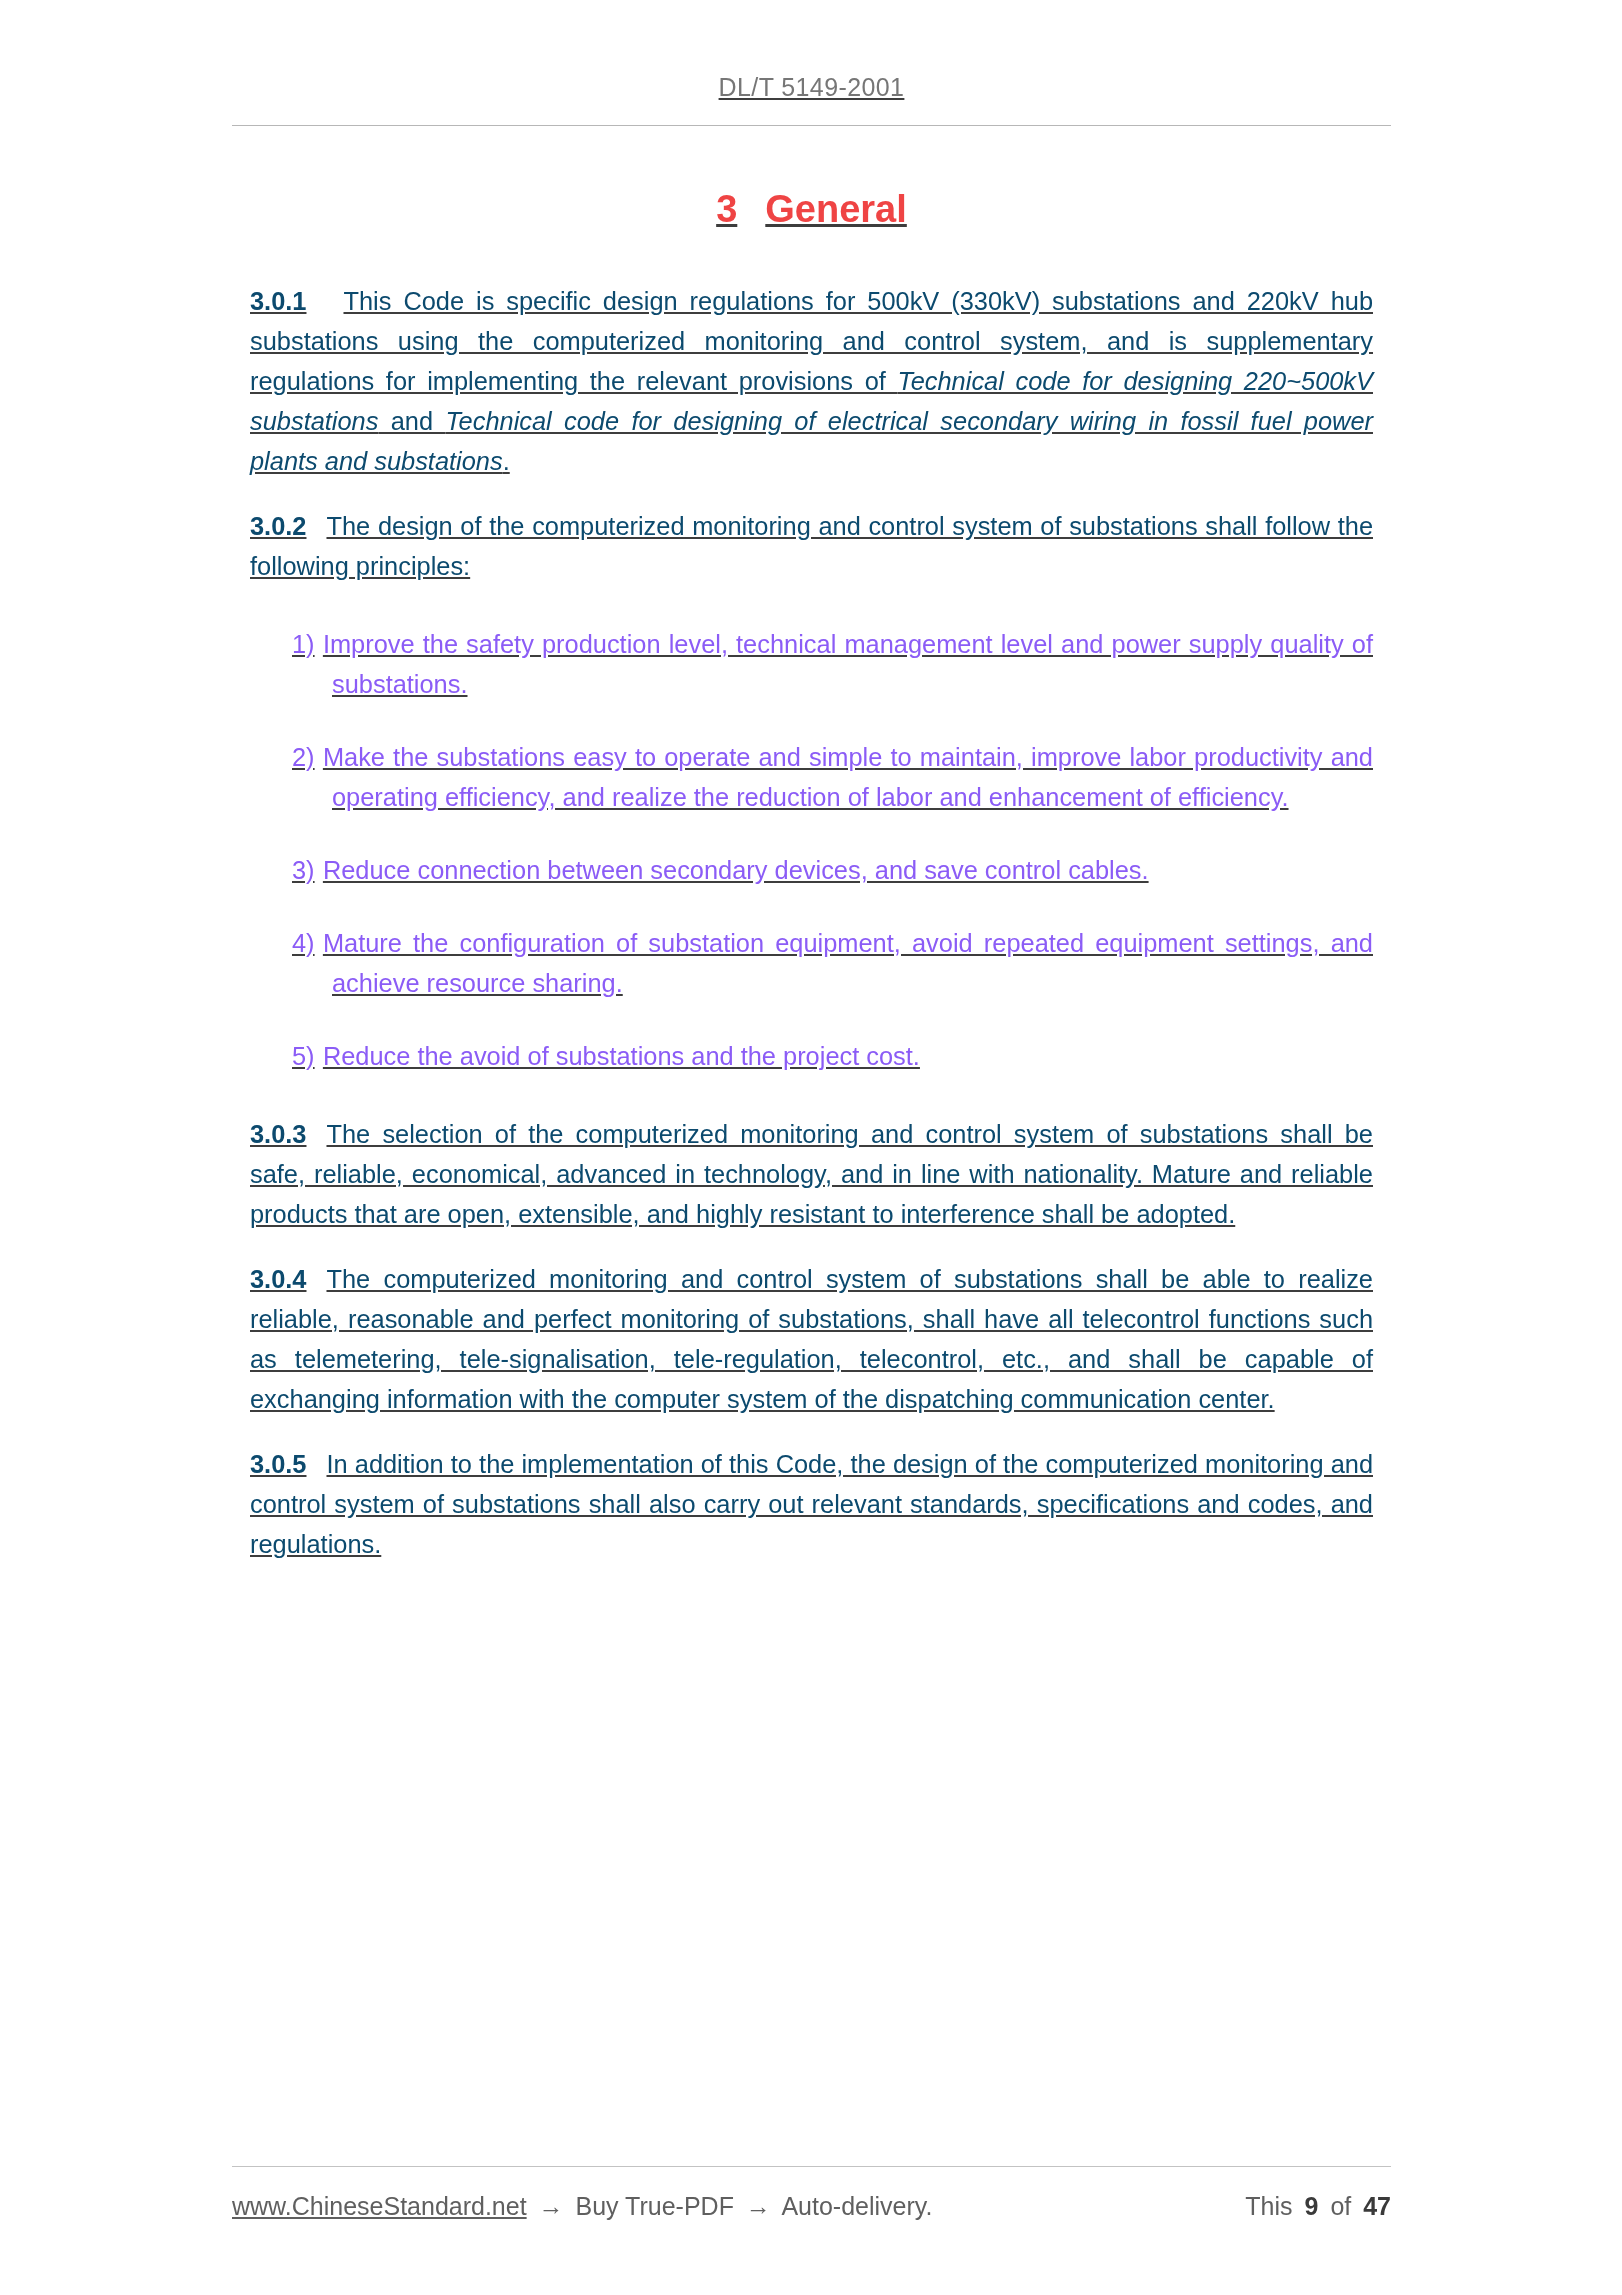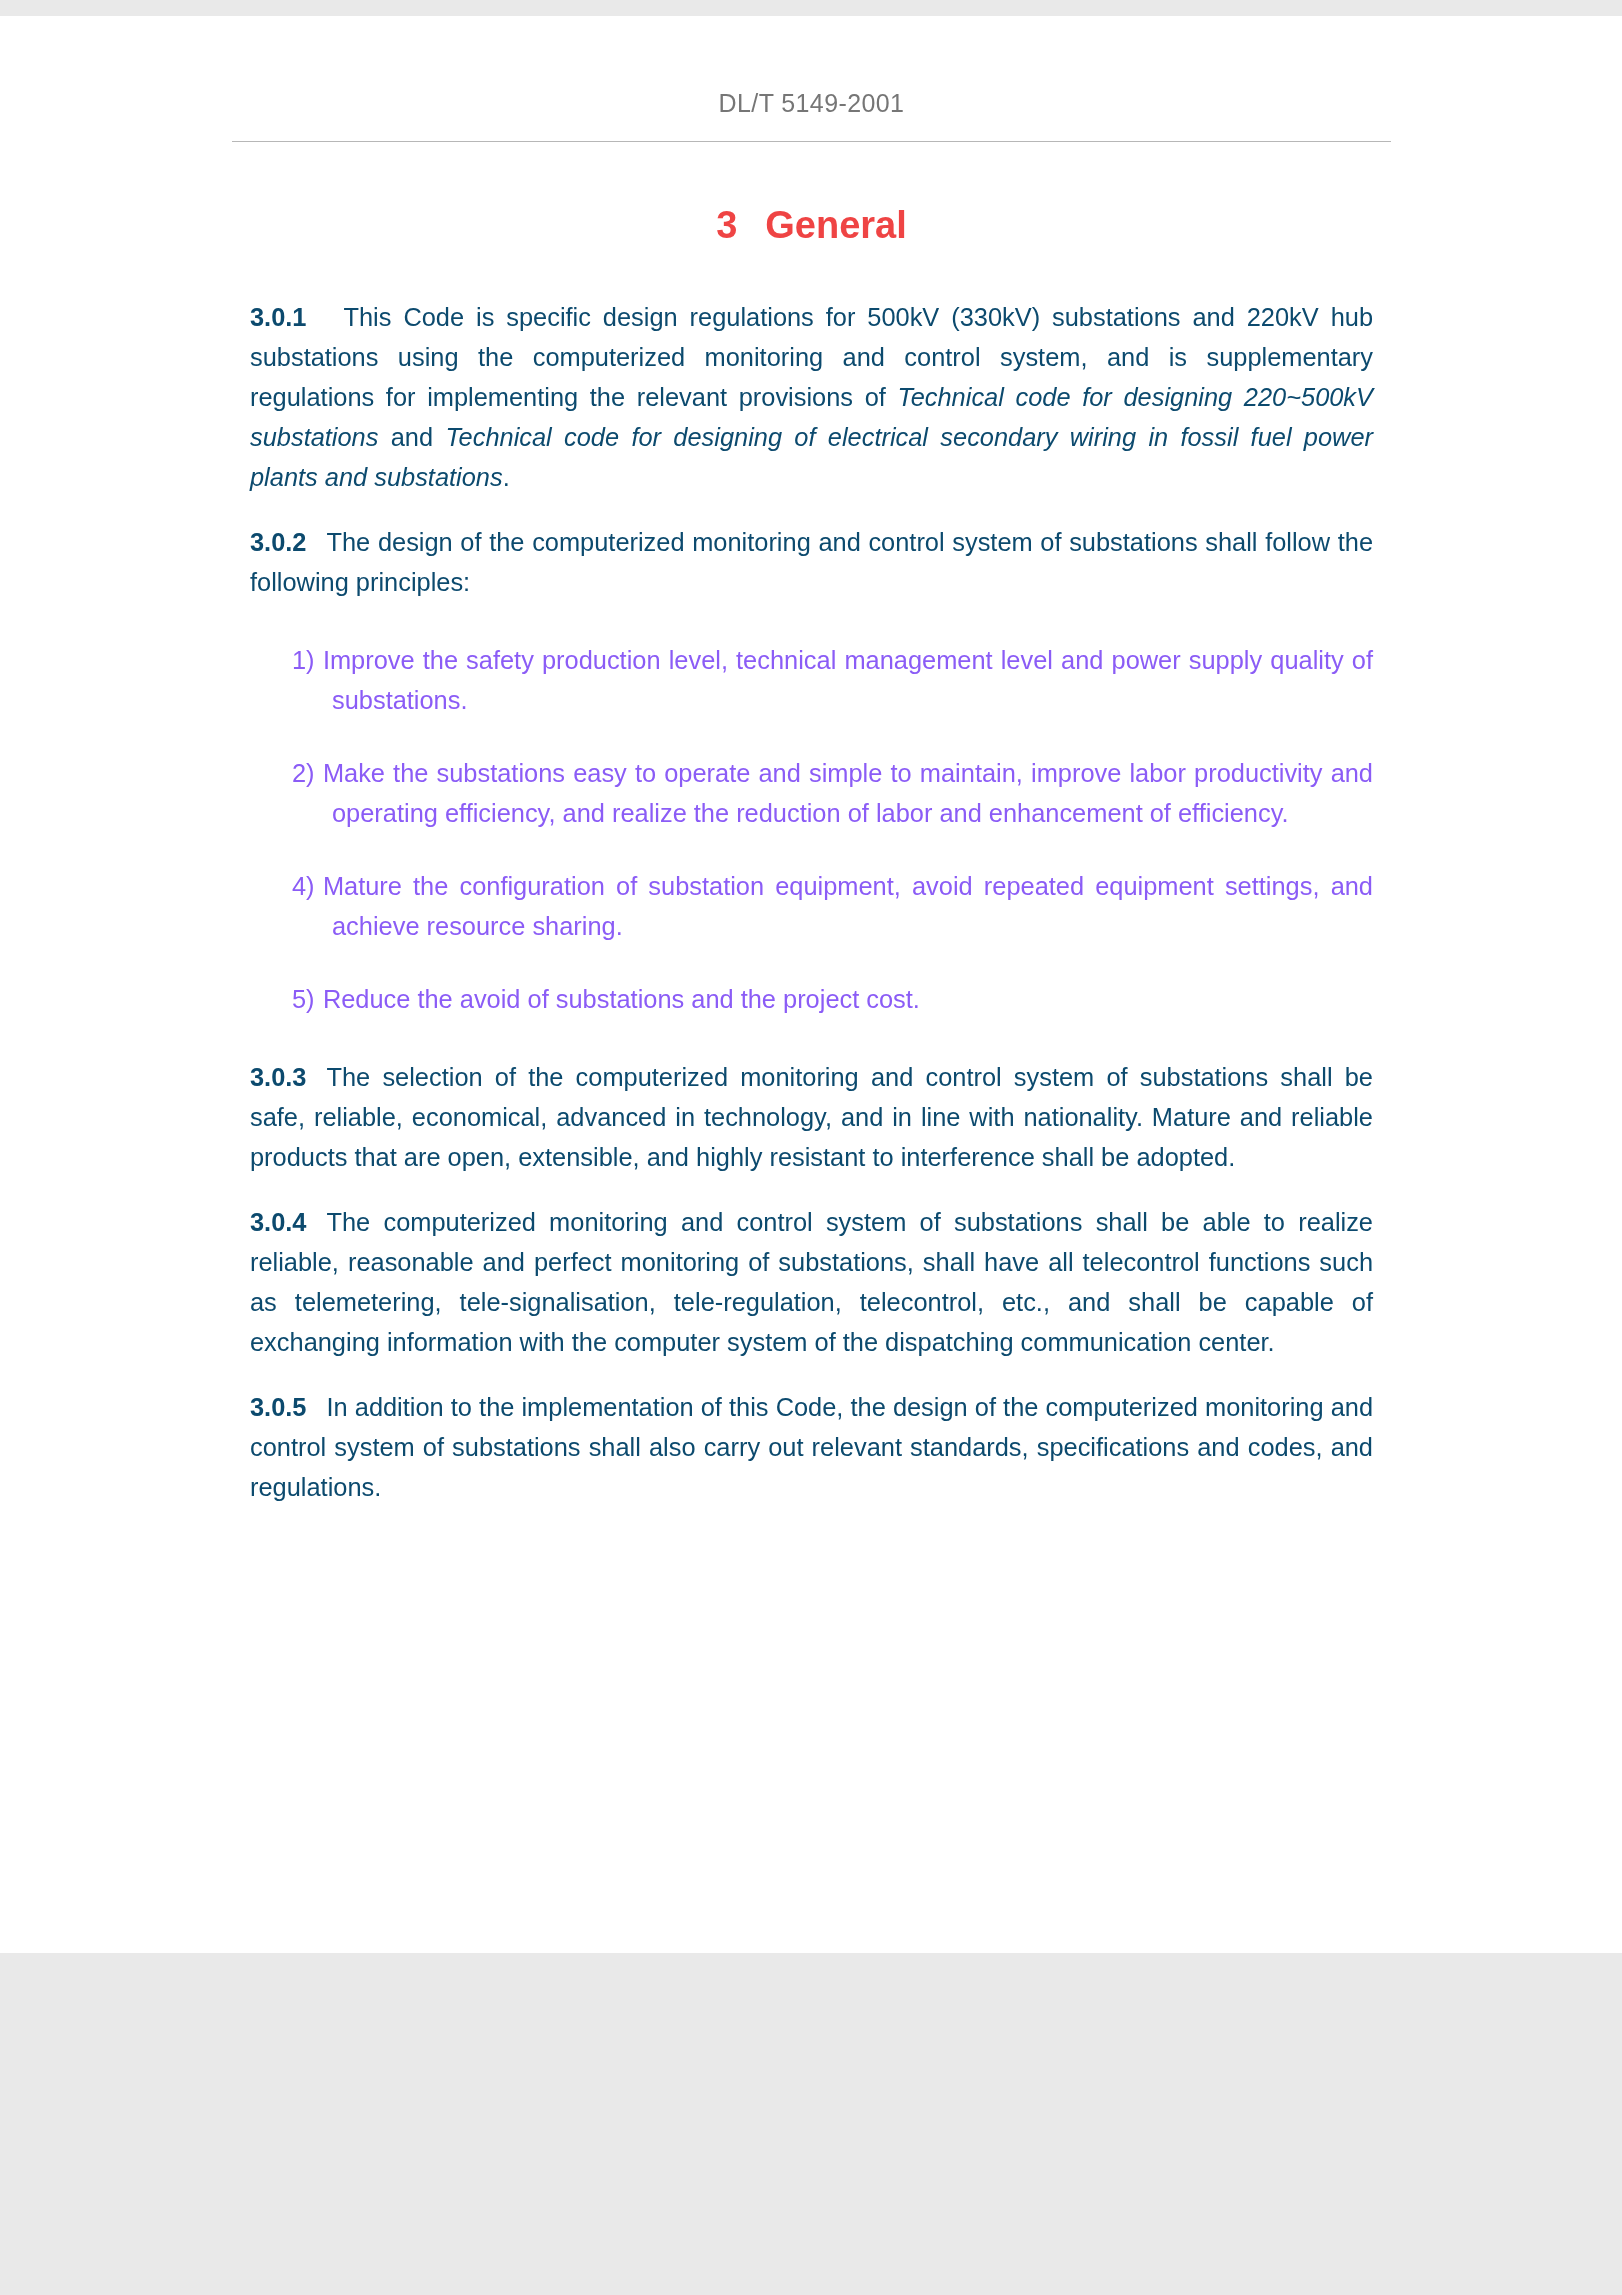--- a/index.html
+++ b/index.html
@@ -2,25 +2,26 @@
 <html style="font-size:13.3px"><head>
 <meta charset="utf-8">
 <style>
   * { margin: 0; padding: 0; box-sizing: border-box; }
   html, body { background: #e9e9e9; }
   body { font-family: "Liberation Sans", sans-serif; }
 
   .page {
     position: relative;
     width: 1623px;
-    height: 1937px;
+    height: 2295px;
     background: #ffffff;
     color: #3d3d3d;
-    margin: 16px auto;
+    margin: 0 auto;
     overflow: hidden;
+    text-decoration: underline;
   }
 
   
   .doc-header { padding-top: 73px; }
   .doc-number {
     text-align: center;
     font-size: 25px;
     color: #767676;
     letter-spacing: 0.4px;
   }
@@ -110,20 +111,21 @@
 
     <h1 class="title"><span class="title-num">3</span><span>General</span></h1>
 
     <p class="para"><span class="sec-num sec-num-wide">3.0.1</span><span>This Code is specific design regulations for 500kV (330kV) substations and 220kV hub substations using the computerized monitoring and control system, and is supplementary regulations for implementing the relevant provisions of </span><em>Technical code for designing 220~500kV substations</em><span> and </span><em>Technical code for designing of electrical secondary wiring in fossil fuel power plants and substations</em><span>.</span></p>
 
     <p class="para"><span class="sec-num">3.0.2</span><span>The design of the computerized monitoring and control system of substations shall follow the following principles:</span></p>
 
     <ol class="clause-list">
       <li class="list-item"><span class="marker">1)</span><span>Improve the safety production level, technical management level and power supply quality of substations.</span></li>
       <li class="list-item"><span class="marker">2)</span><span>Make the substations easy to operate and simple to maintain, improve labor productivity and operating efficiency, and realize the reduction of labor and enhancement of efficiency.</span></li>
+      <li class="list-item"><span class="marker">3)</span><span>Reduce connection between secondary devices, and save control cables.</span></li>
       <li class="list-item"><span class="marker">4)</span><span>Mature the configuration of substation equipment, avoid repeated equipment settings, and achieve resource sharing.</span></li>
       <li class="list-item"><span class="marker">5)</span><span>Reduce the avoid of substations and the project cost.</span></li>
     </ol>
 
     <p class="para"><span class="sec-num">3.0.3</span><span>The selection of the computerized monitoring and control system of substations shall be safe, reliable, economical, advanced in technology, and in line with nationality. Mature and reliable products that are open, extensible, and highly resistant to interference shall be adopted.</span></p>
 
     <p class="para"><span class="sec-num">3.0.4</span><span>The computerized monitoring and control system of substations shall be able to realize reliable, reasonable and perfect monitoring of substations, shall have all telecontrol functions such as telemetering, tele-signalisation, tele-regulation, telecontrol, etc., and shall be capable of exchanging information with the computer system of the dispatching communication center.</span></p>
 
     <p class="para"><span class="sec-num">3.0.5</span><span>In addition to the implementation of this Code, the design of the computerized monitoring and control system of substations shall also carry out relevant standards, specifications and codes, and regulations.</span></p>
 

